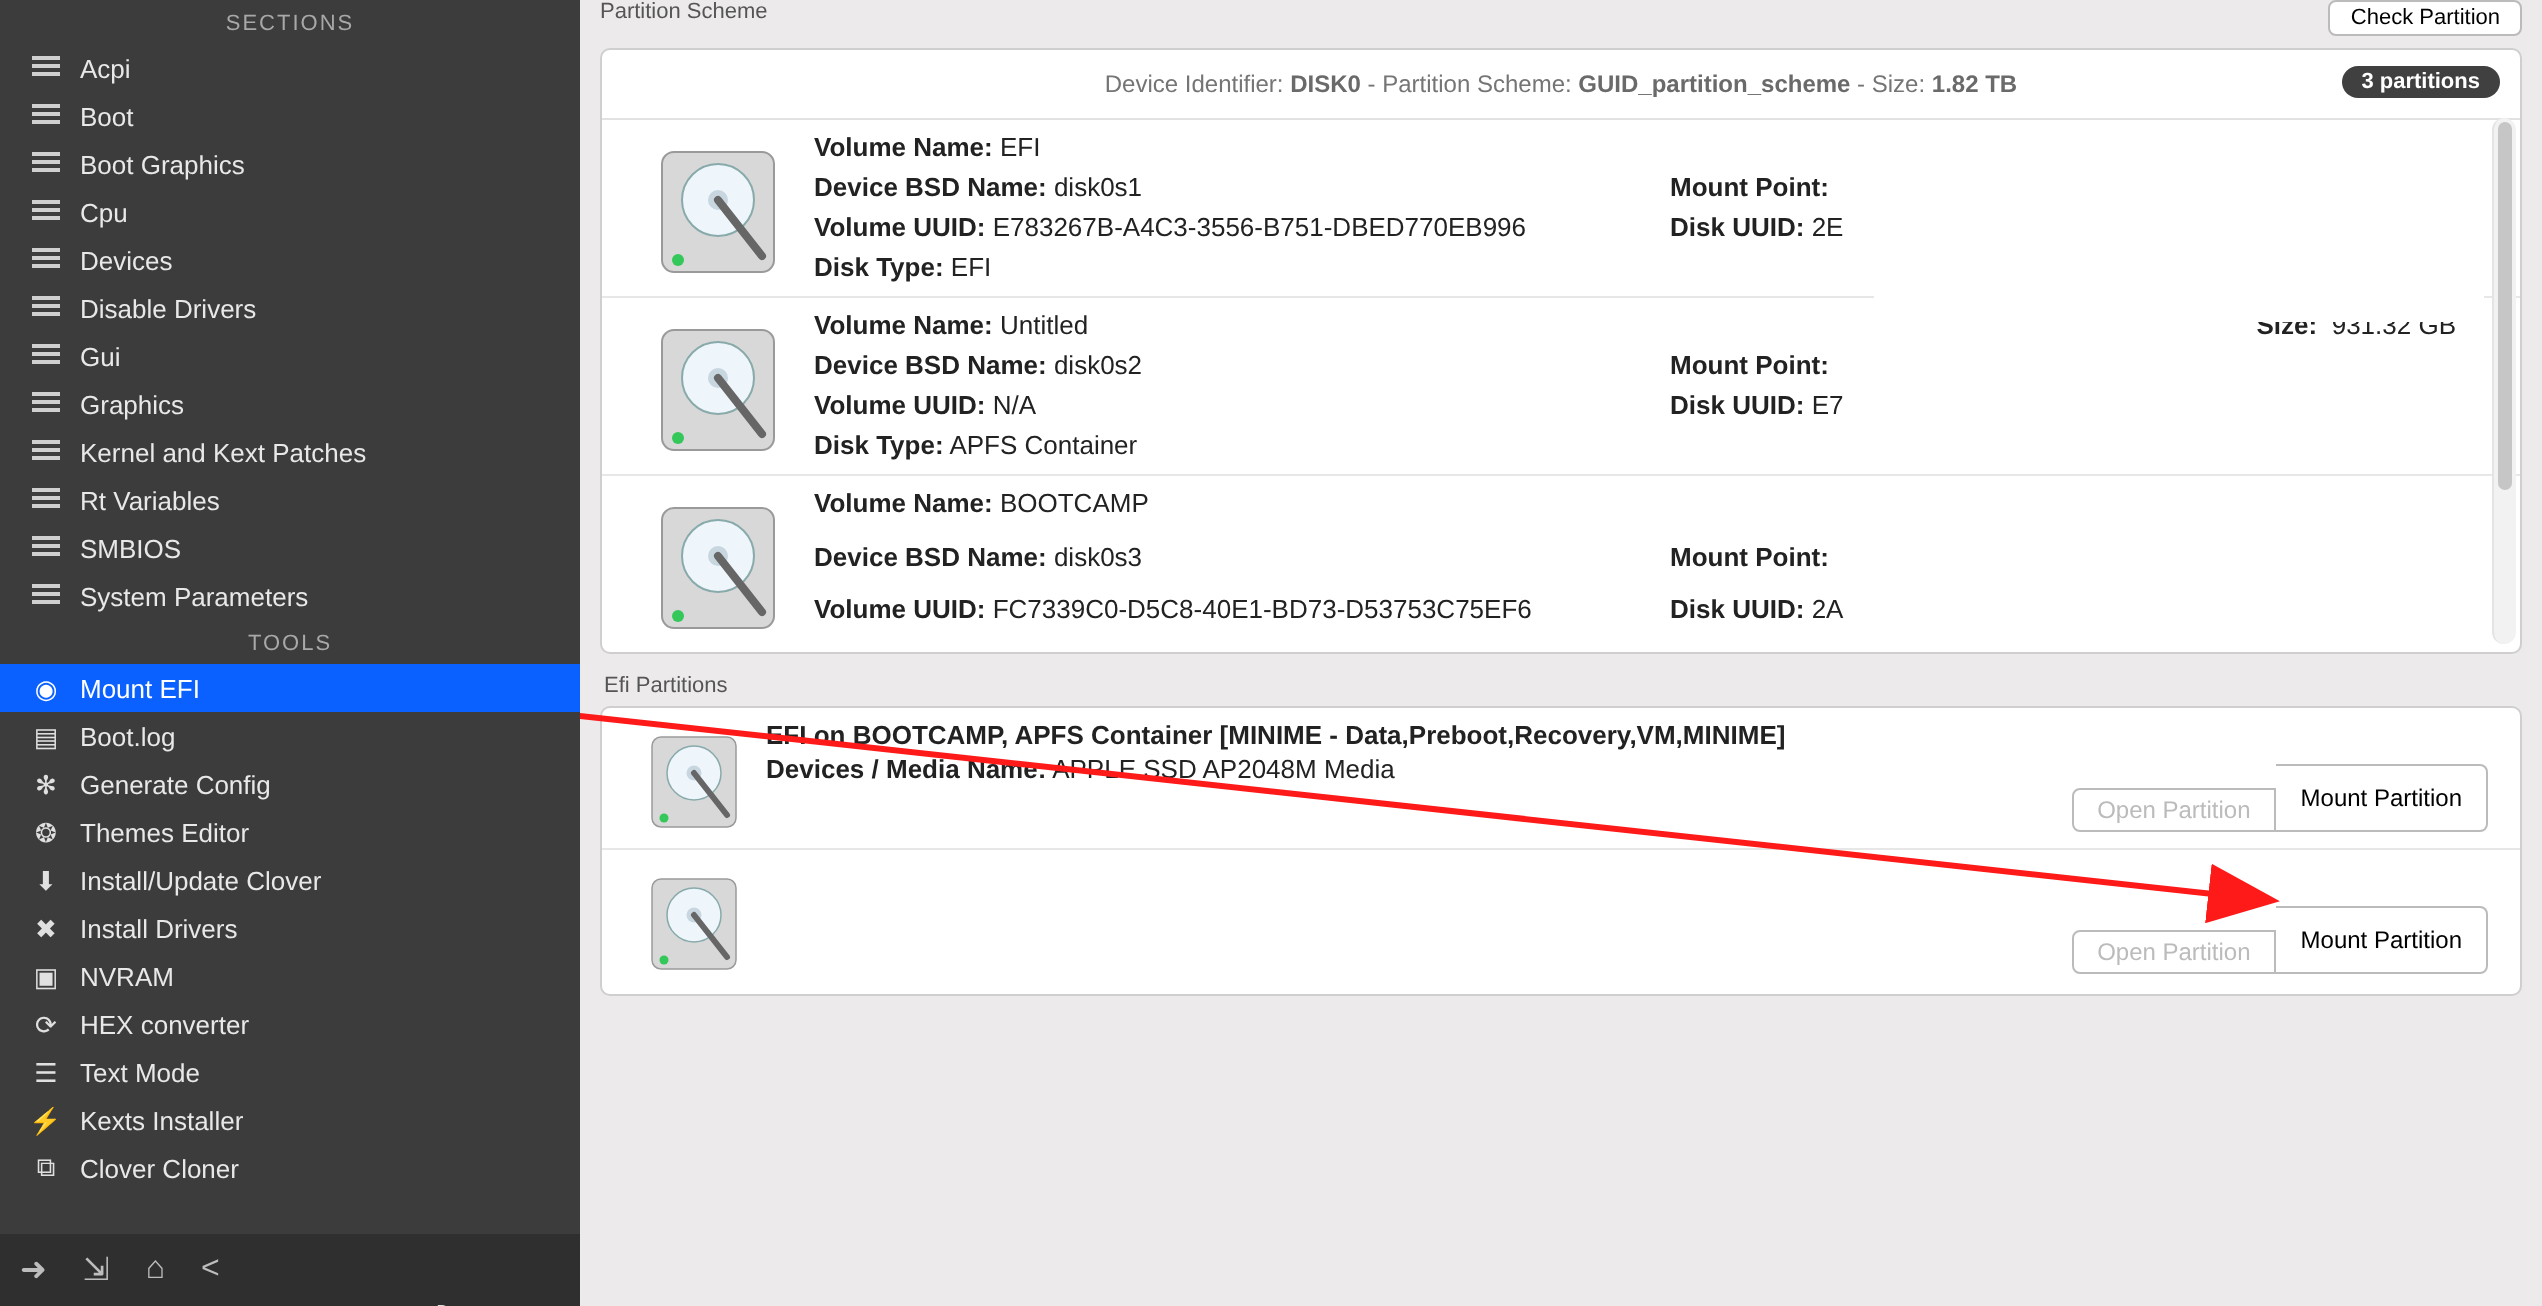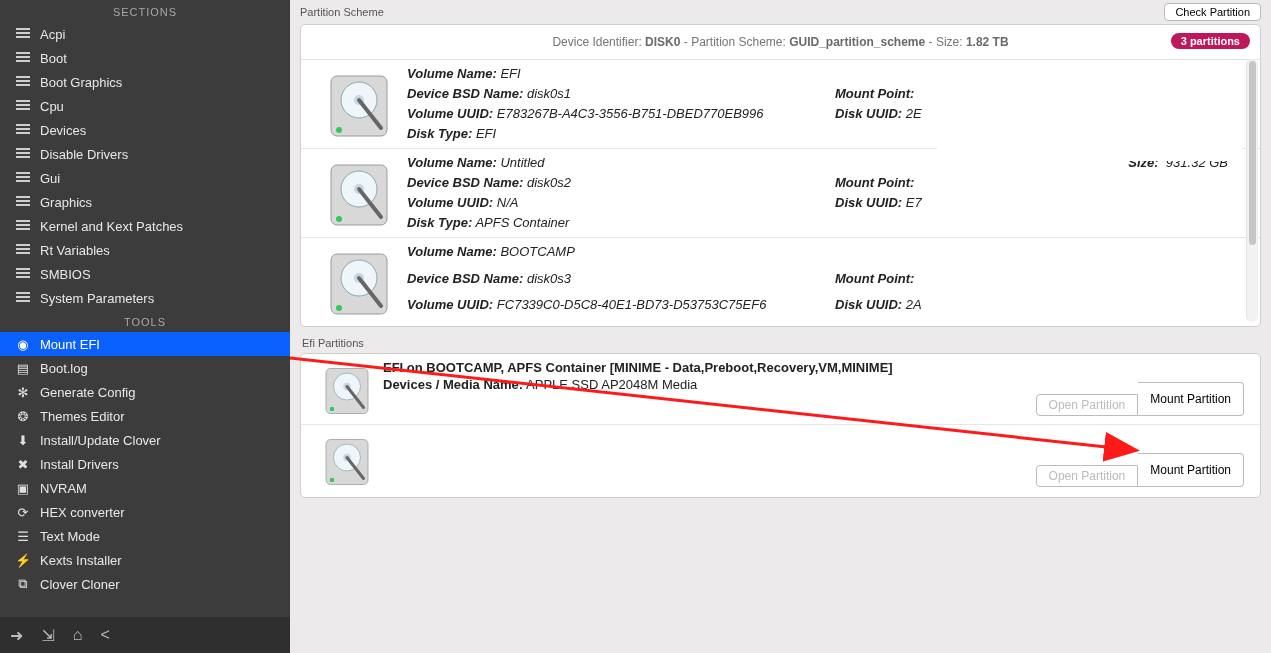--- a/index.html
+++ b/index.html
@@ -14,33 +14,33 @@
   .sb-item.selected { background: #0a61ff; color: #fff; }
   .sb-item .icon { width: 18px; text-align: center; margin-right: 8px; font-size: 13px; color: #e0e0e0; flex-shrink: 0; }
   .sb-item.selected .icon { color: #fff; }
   .sb-footer { position: absolute; bottom: 0; left: 0; right: 0; height: 36px; background: #2f2f2f; display: flex; align-items: center; padding: 0 10px; gap: 18px; }
   .sb-footer .ficon { color: #bdbdbd; font-size: 16px; cursor: pointer; }
   .donate { margin-left: auto; color: #dcdcdc; font-size: 13px; font-weight: 600; display: flex; align-items: center; gap: 4px; cursor: pointer; margin-top: 48px; }
   .paypal { font-size: 8px; line-height: 7px; font-style: italic; display: inline-block; }
 
   
   .main { flex: 1; display: flex; flex-direction: column; background: #eceaea; overflow: hidden; position: relative; }
-  .topbar { height: 24px; display: flex; align-items: center; padding: 0 10px; font-size: 11px; color: #555; }
+  .topbar { height: 24px; display: flex; align-items: flex-start; padding: 0 10px; font-size: 11px; color: #555; }
   .topbar .spacer { flex: 1; }
   .btn-m { background: #fff; border: 1px solid #bbb; border-radius: 4px; font-size: 11px; padding: 2px 10px; cursor: pointer; }
 
   .panel { margin: 0 10px 6px 10px; border: 1px solid #cfcfcf; border-radius: 5px; background: #fff; position: relative; }
   .panel.scroll { max-height: 328px; overflow: hidden; }
   .panel-head { position: relative; text-align: center; padding: 10px 8px; font-size: 12px; color: #757575; border-bottom: 1px solid #e2e2e2; }
-  .partcount { position: absolute; right: 10px; top: 8px; background: #be185d; color: #fff; border-radius: 10px; font-size: 11px; font-weight: 600; padding: 2px 10px; }
+  .partcount { position: absolute; right: 10px; top: 8px; background: #404040; color: #fff; border-radius: 10px; font-size: 11px; font-weight: 600; padding: 2px 10px; }
 
   .row { display: flex; border-bottom: 1px solid #e7e7e7; padding: 6px 10px; }
   .row:last-child { border-bottom: none; }
   .hdd { width: 96px; display: flex; align-items: flex-start; justify-content: center; padding-top: 4px; }
-  .row-body { flex: 1; display: grid; grid-template-columns: 420px 1fr; column-gap: 8px; row-gap: 4px; align-items: start; font-style: italic; }
+  .row-body { flex: 1; display: grid; grid-template-columns: 420px 1fr; column-gap: 8px; row-gap: 4px; align-items: start; }
   .row-body .kv { font-size: 13px; color: #222; white-space: nowrap; overflow: hidden; text-overflow: ellipsis; }
   .row-body .kv .k { font-weight: 600; }
   .row-body .right { text-align: left; }
   .row-body .size { text-align: right; padding-right: 22px; }
 
   .section-title { font-size: 11px; color: #555; padding: 4px 24px 4px 12px; }
 
   .efi-body { flex: 1; position: relative; }
   .efi-main { display: flex; flex-direction: column; gap: 2px; font-size: 13px; }
   .efi-main .t1 { font-weight: 700; }

